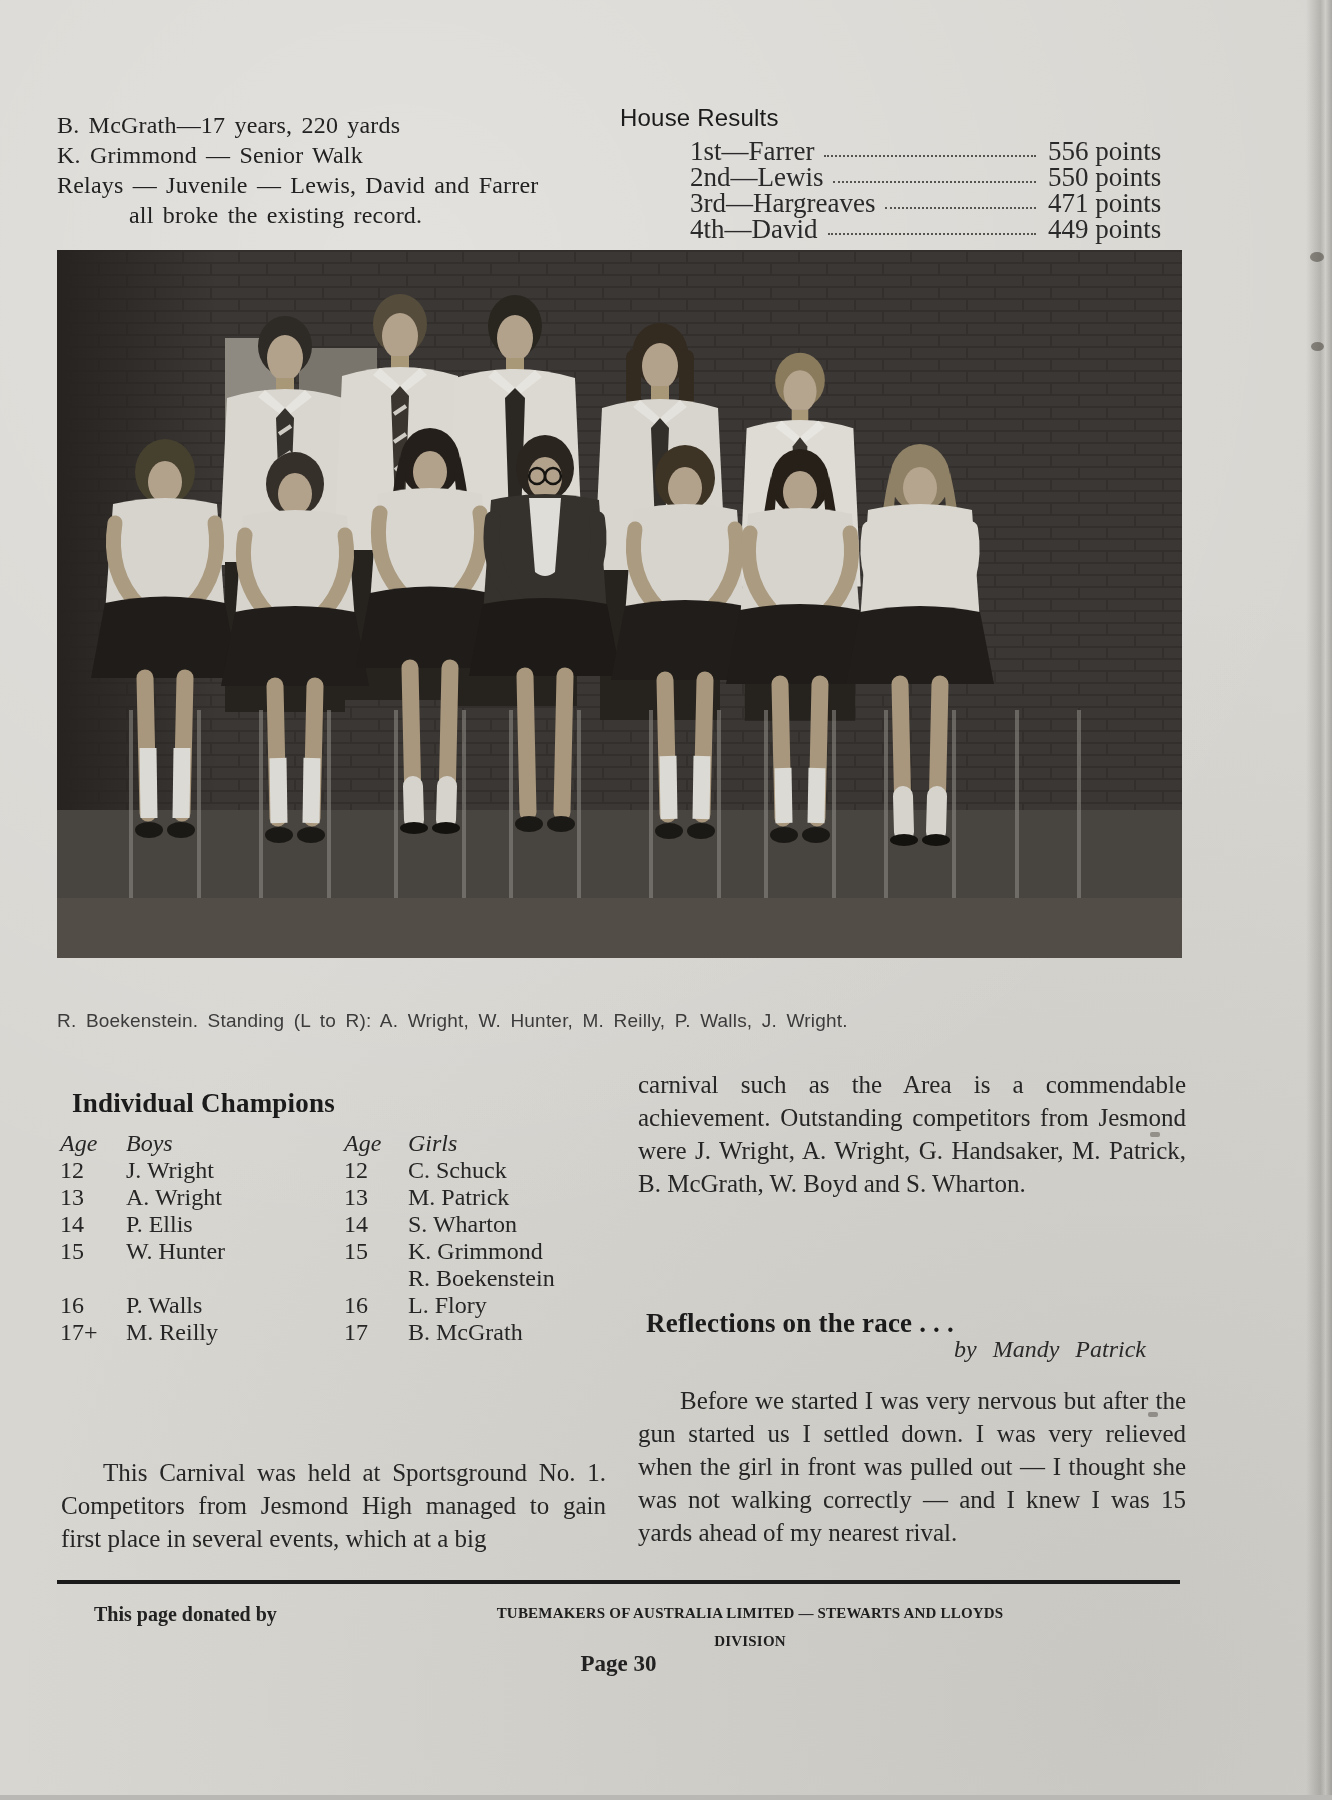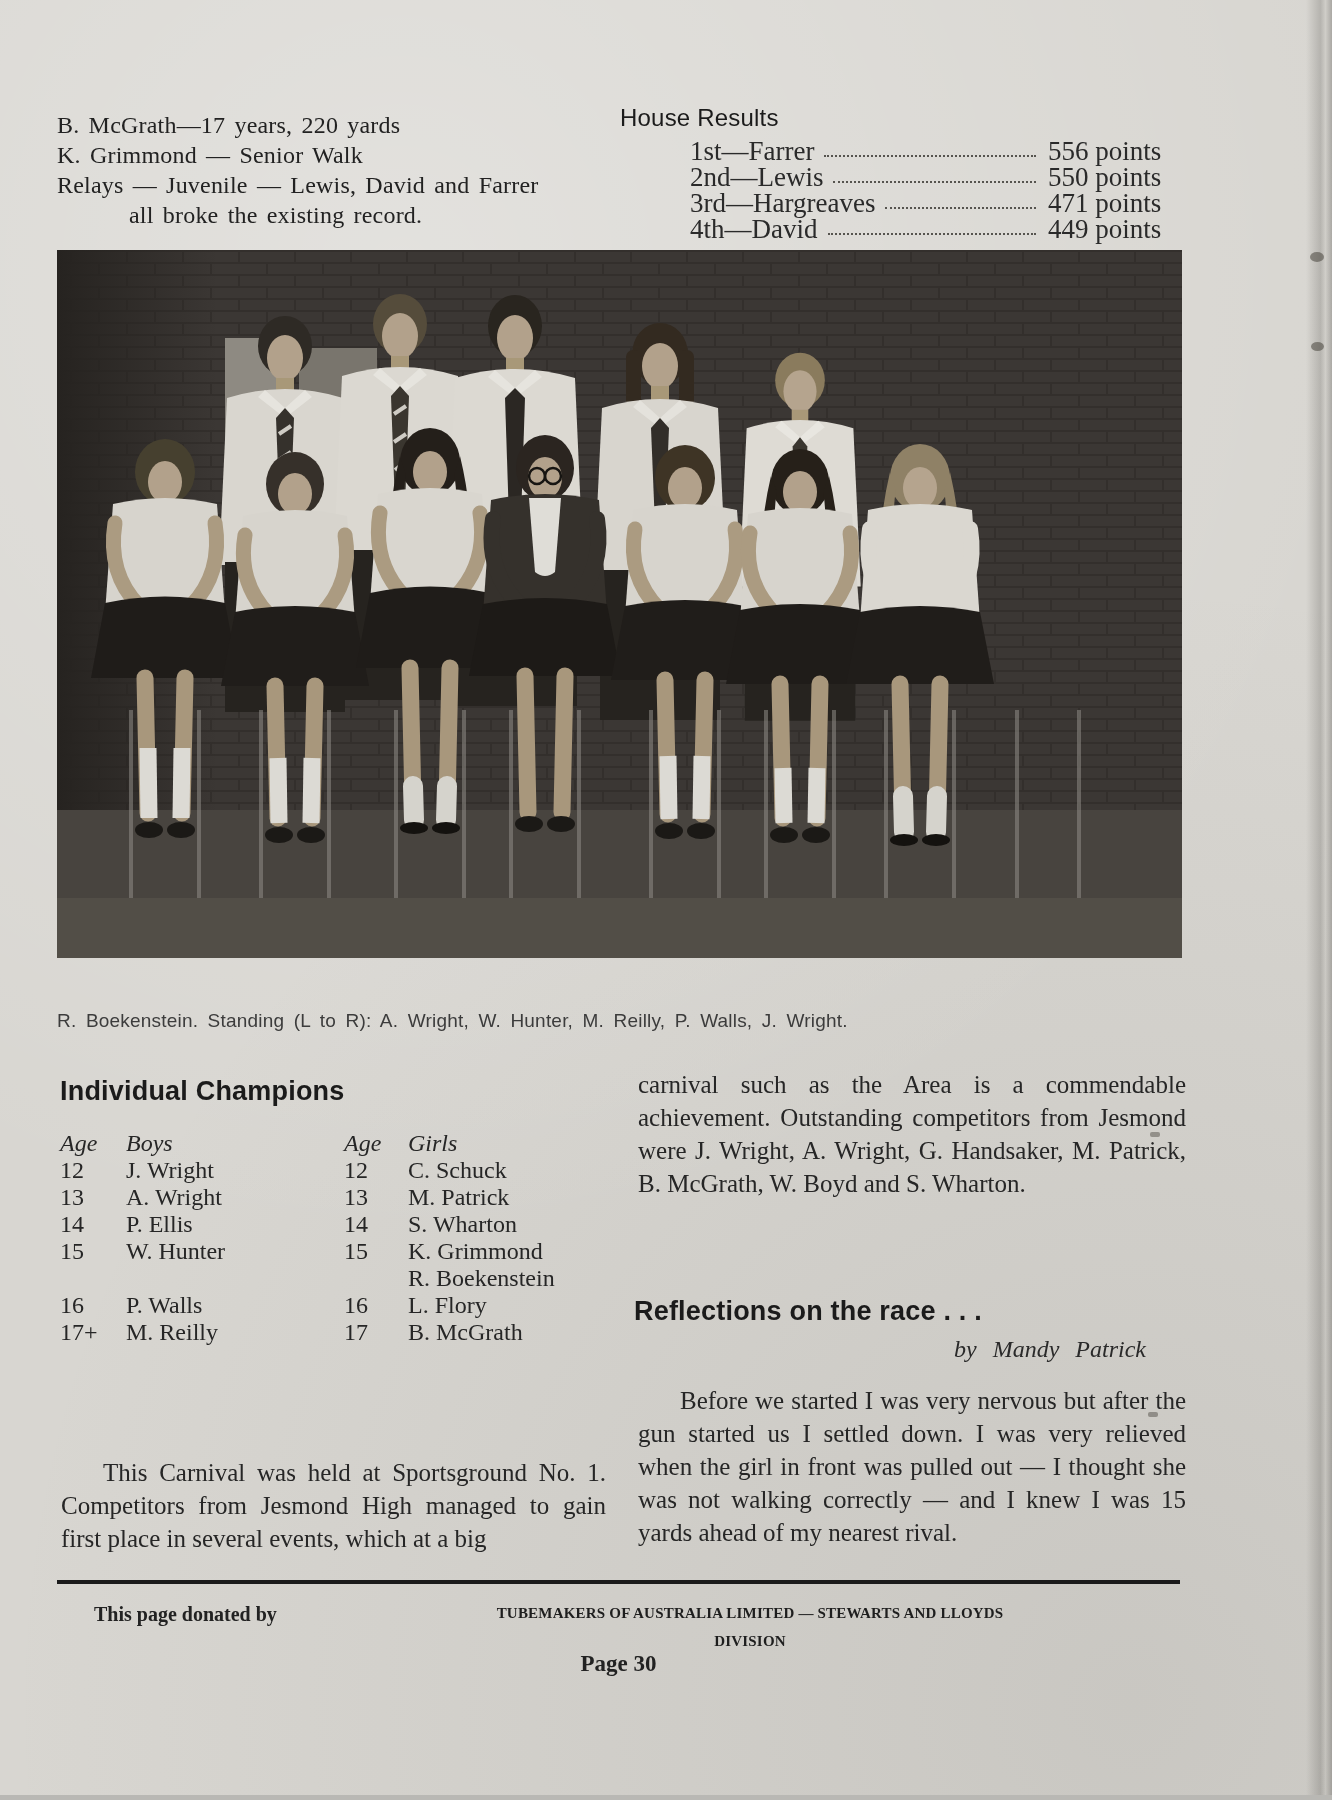--- a/index.html
+++ b/index.html
@@ -28,21 +28,21 @@
   
   .photo{position:absolute;left:57px;top:250px;width:1125px;height:708px;background:#3c3835;}
   .photo svg{display:block;}
 
   
   .caption{position:absolute;left:57px;top:988px;width:1124px;font-family:"Liberation Sans",sans-serif;font-size:19px;line-height:28px;color:#3c3c3c;letter-spacing:0.2px;word-spacing:4px;}
   .caption .l1{display:block;text-align:justify;text-align-last:justify;}
   .caption .l2{display:block;}
 
   
-  .sec-head{position:absolute;margin:0;font-family:Liberation Sans, sans-serif;font-weight:bold;font-size:27px;color:#1b1b1b;letter-spacing:0.2px;}
+  .sec-head{position:absolute;margin:12px;font-family:Liberation Serif, serif;font-weight:bold;font-size:27px;color:#1b1b1b;letter-spacing:0.2px;}
 
   
   .ic-table{position:absolute;left:60px;top:1130px;width:548px;font-size:24px;line-height:27px;color:#262626;}
   .ic-row{display:grid;grid-template-columns:66px 218px 64px 200px;}
   .ic-row.head{font-style:italic;}
   .ic-row span{display:block;}
 
   
   .para{position:absolute;font-size:25px;line-height:33px;text-align:justify;color:#262626;margin:4px;}
   .para.indent{text-indent:42px;}

